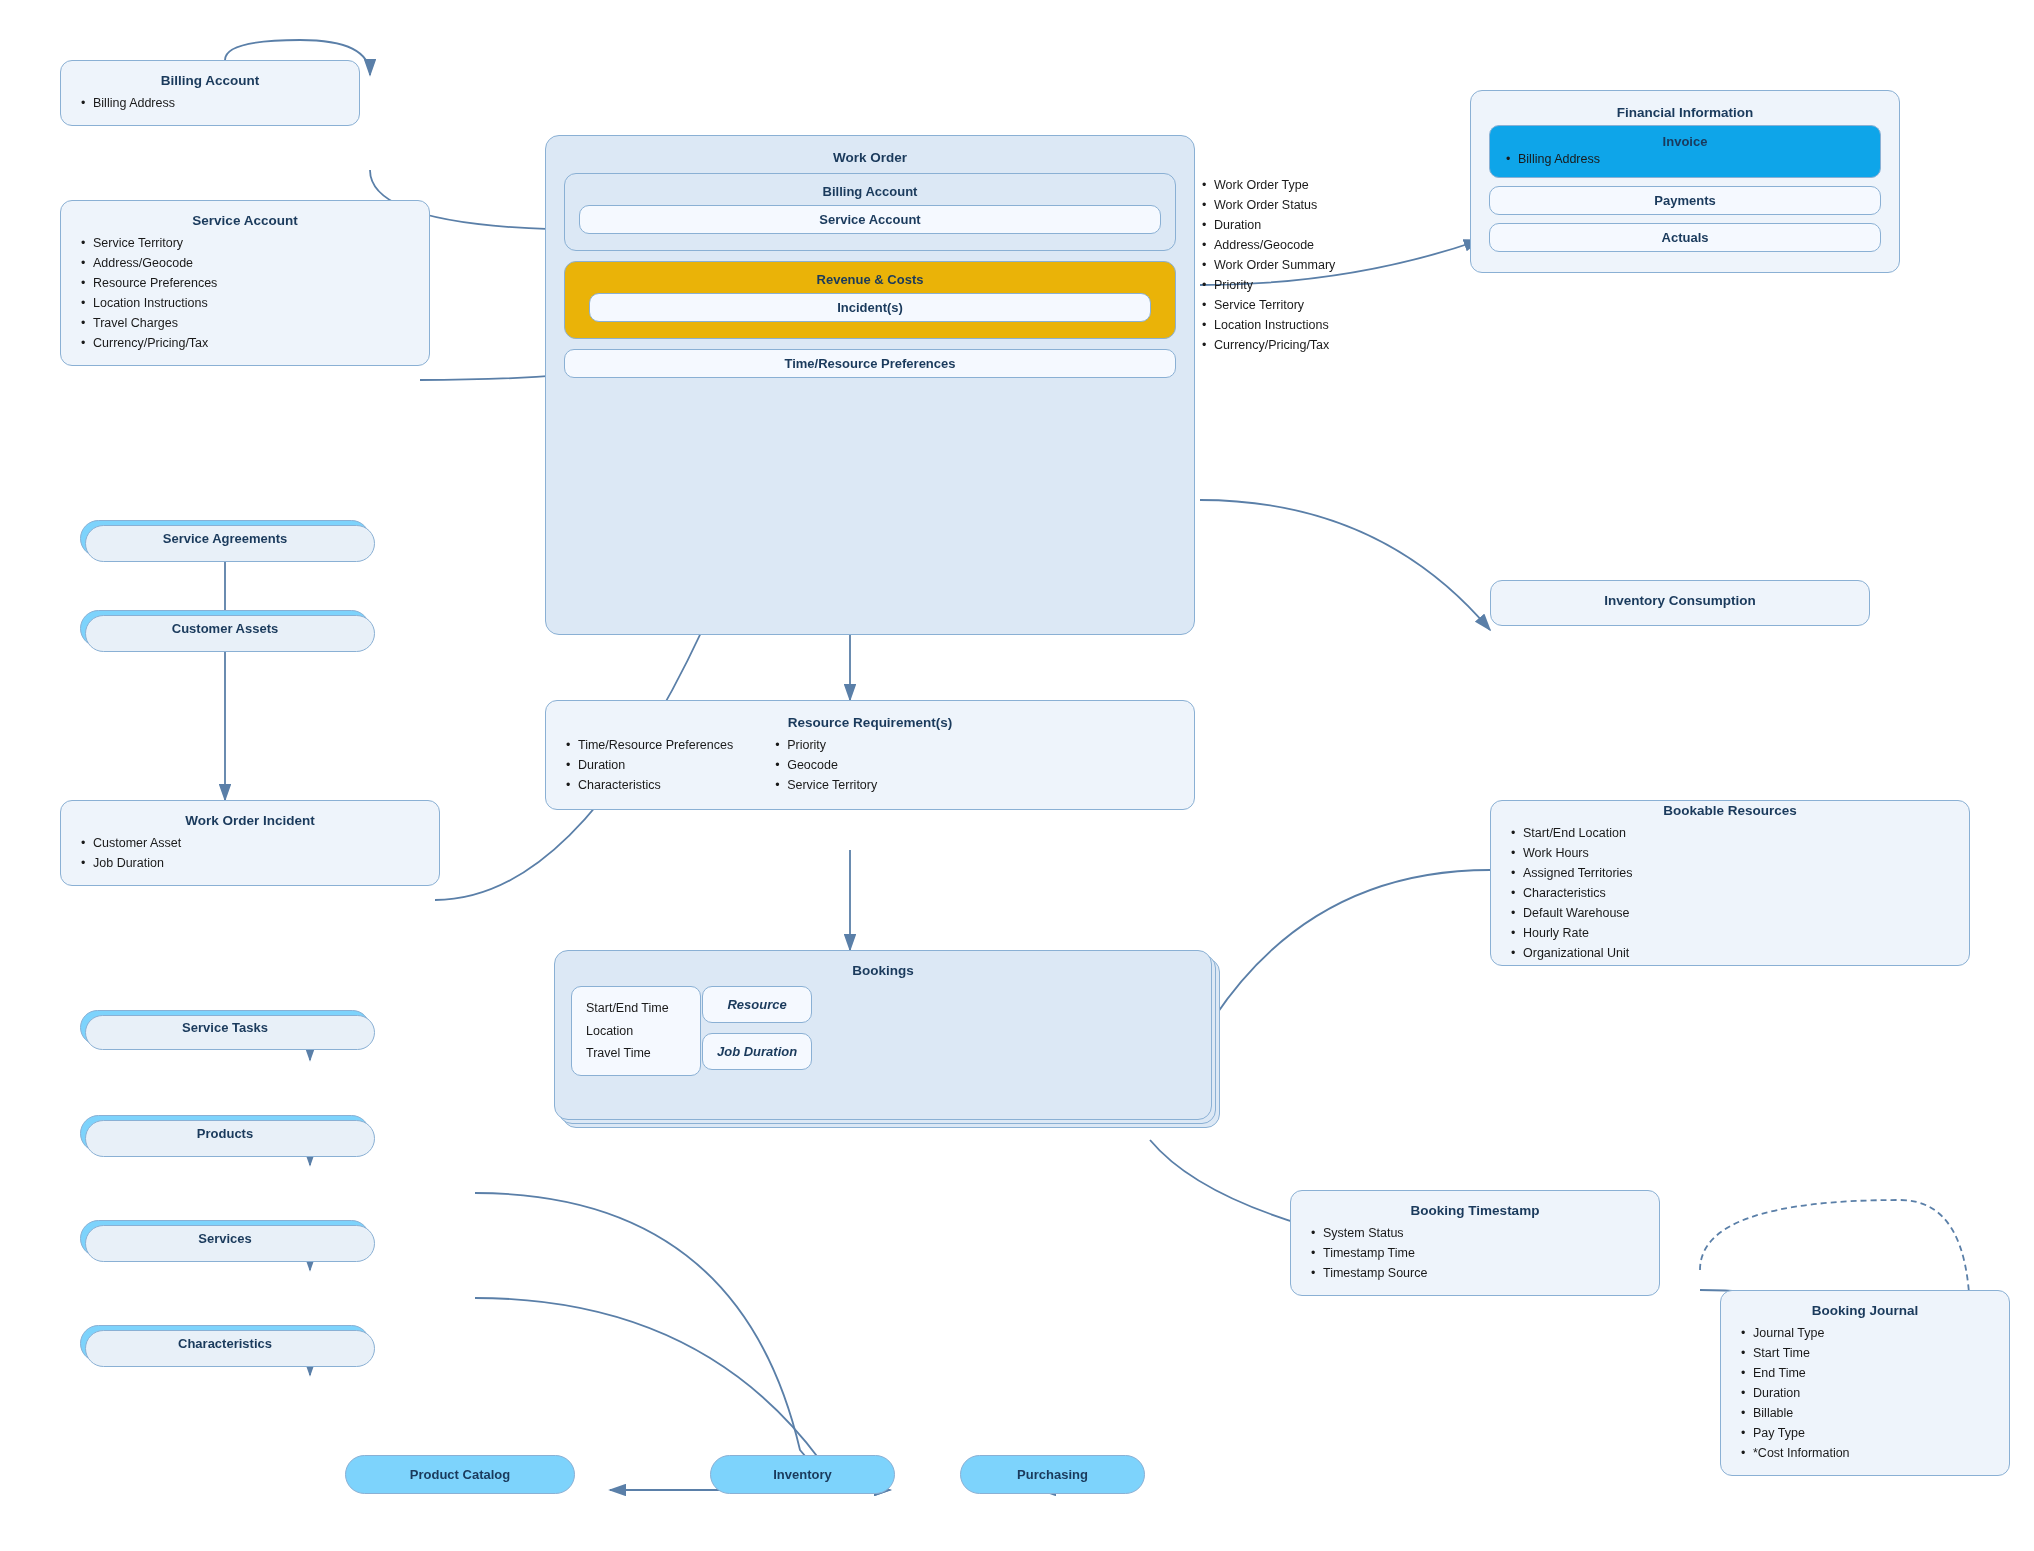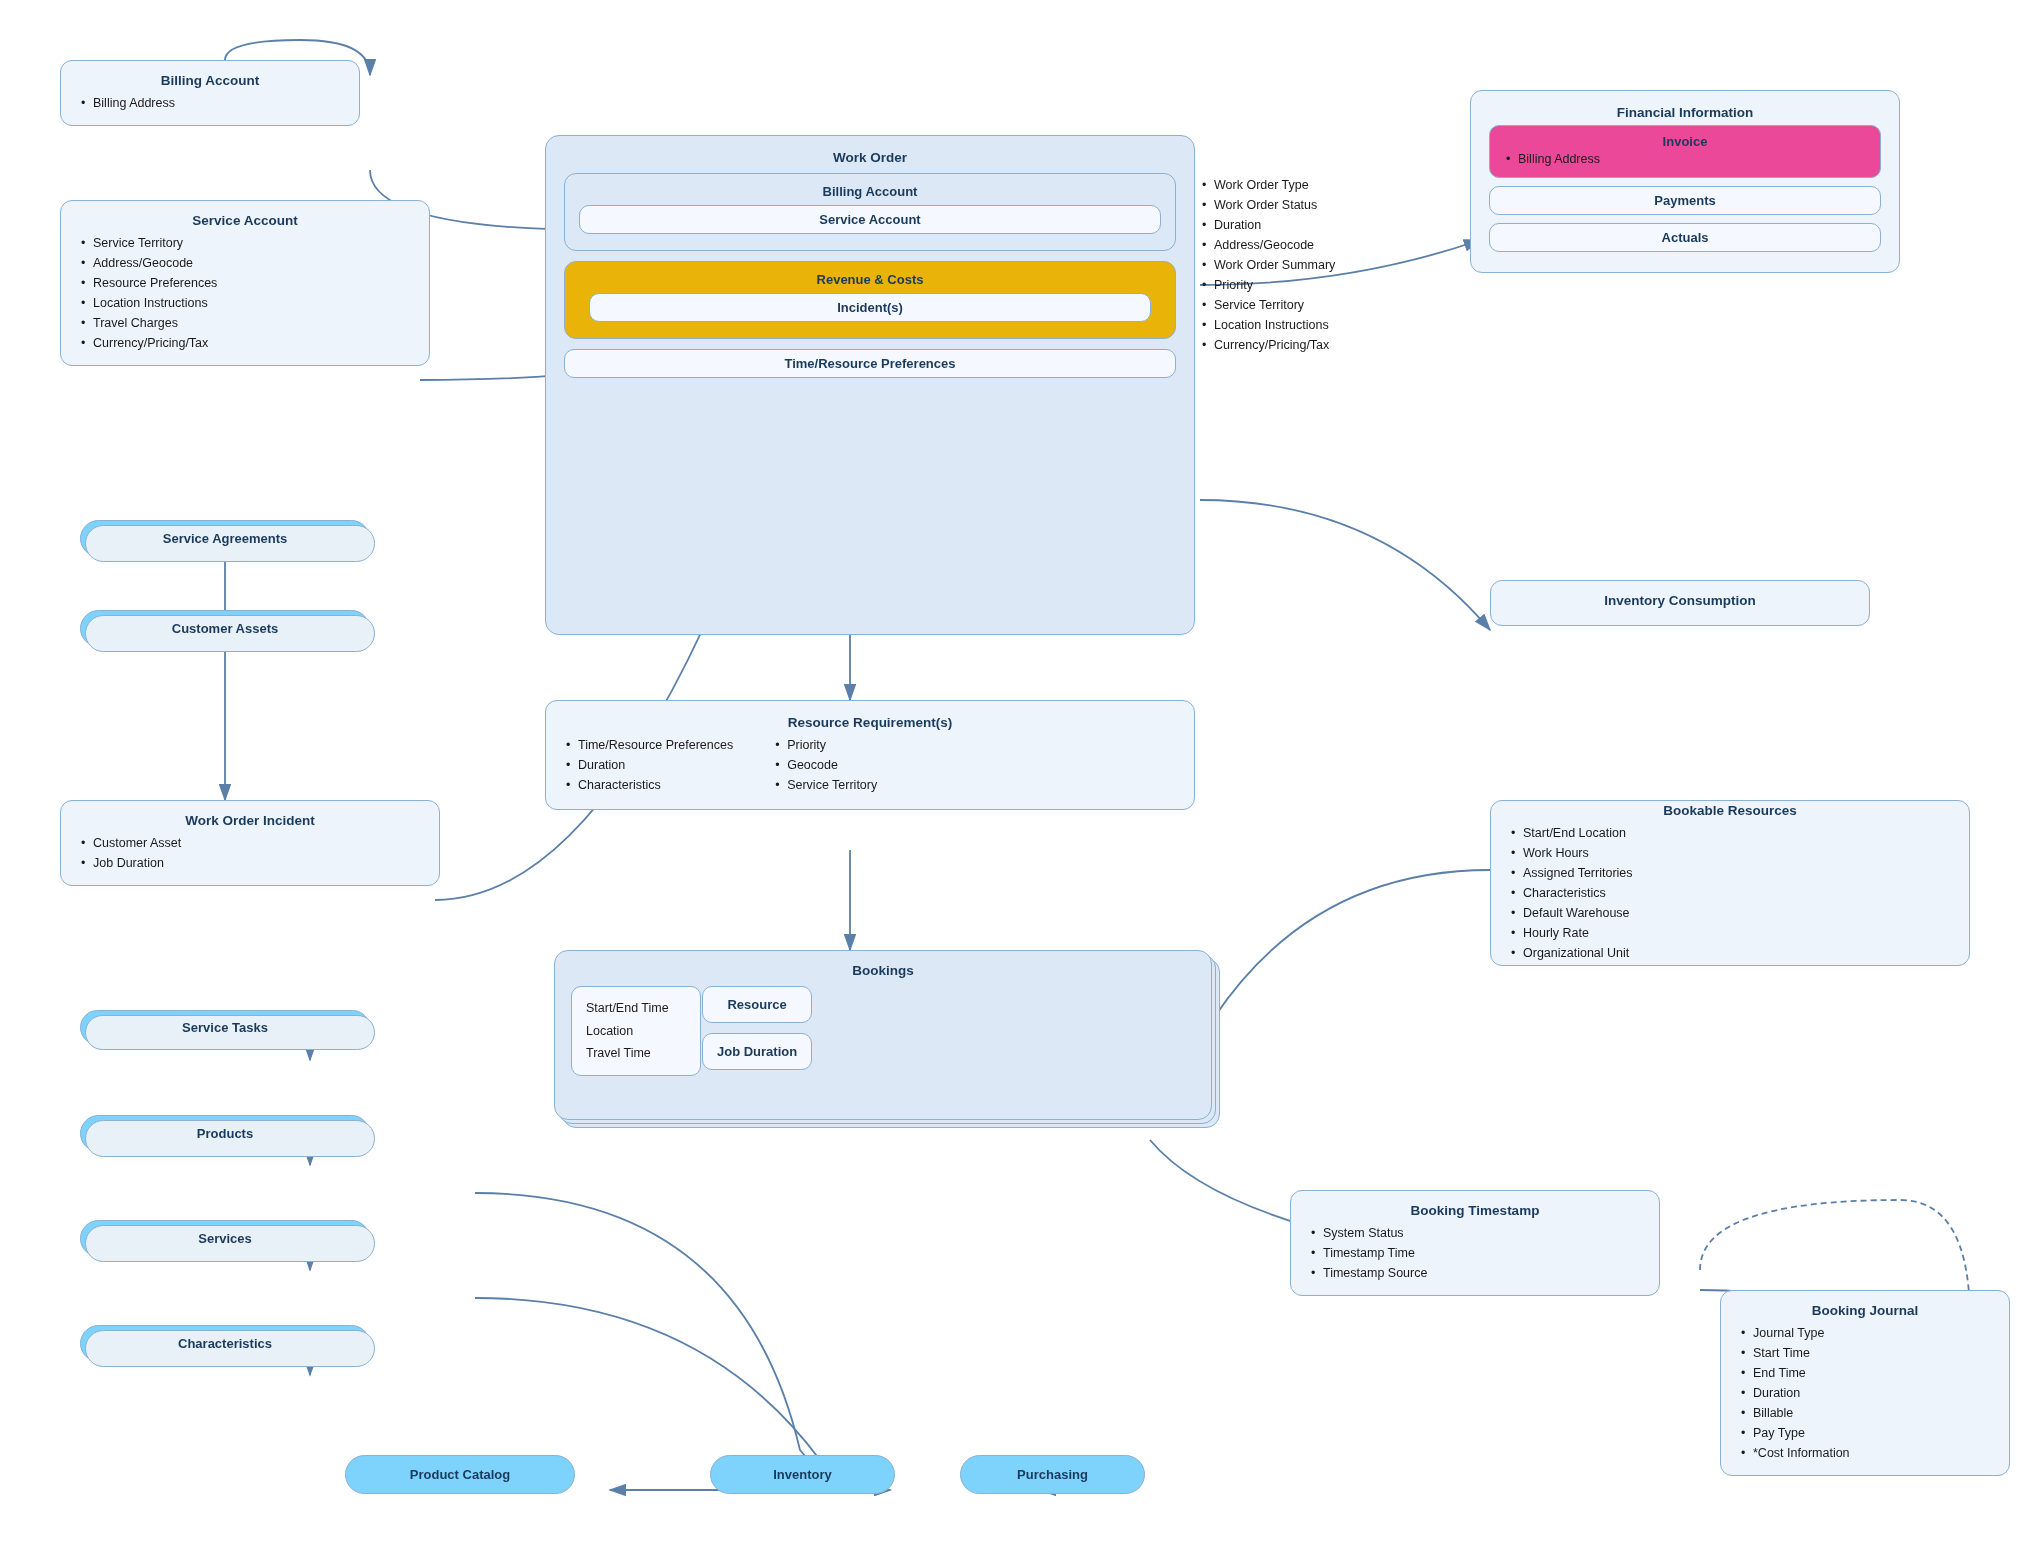--- a/index.html
+++ b/index.html
@@ -152,20 +152,21 @@
       border-radius: 10px;
       padding: 10px 14px;
       font-size: 13px;
       font-weight: bold;
       color: #1a3a5c;
       text-align: center;
       display: flex;
       flex-direction: column;
       justify-content: center;
       min-width: 110px;
+      font-style: italic;
     }
   </style>
 </head>
 <body>
 
 <div class="diagram-container">
 
   <svg class="arrows-svg">
     <defs>
       <marker id="arrowhead" markerWidth="10" markerHeight="7" refX="9" refY="3.5" orient="auto">
@@ -311,21 +312,21 @@
       <li>Priority</li>
       <li>Service Territory</li>
       <li>Location Instructions</li>
       <li>Currency/Pricing/Tax</li>
     </ul>
   </div>
 
   <div class="box" style="left:1470px; top:90px; width:430px; padding:14px 18px;">
     <div class="box-title">Financial Information</div>
 
-    <div style="background:#ec4899; border:1.5px solid #8ab0d4; border-radius:10px; padding:8px 14px; margin-bottom:8px;">
+    <div style="background:#0ea5e9; border:1.5px solid #8ab0d4; border-radius:10px; padding:8px 14px; margin-bottom:8px;">
       <div style="font-weight:bold; font-size:13px; color:#1a3a5c; text-align:center;">Invoice</div>
       <ul class="box-list">
         <li>Billing Address</li>
       </ul>
     </div>
 
     <div class="inner-box" style="margin-bottom:8px;">Payments</div>
 
     <div class="inner-box">Actuals</div>
   </div>

